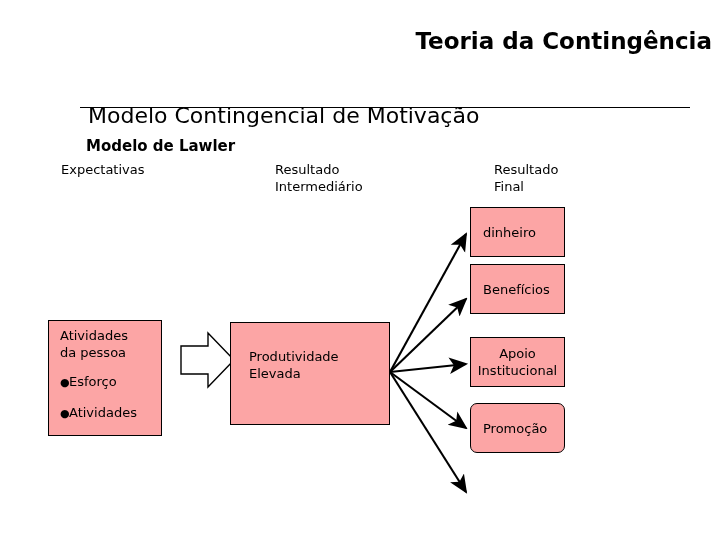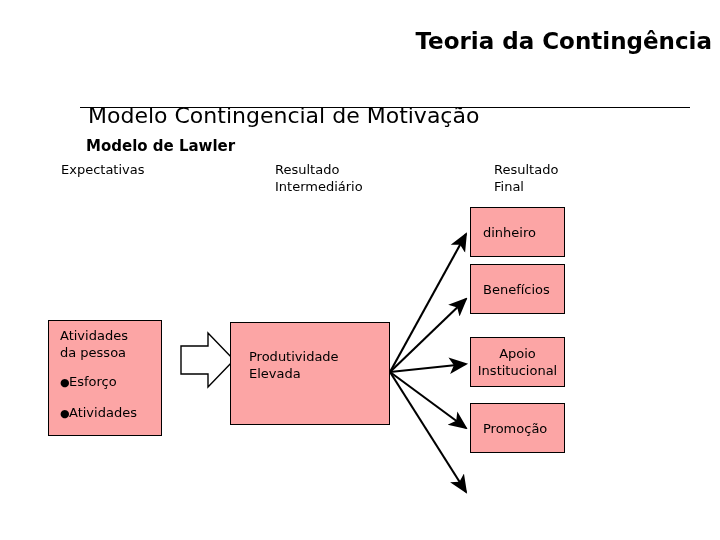--- a/index.html
+++ b/index.html
@@ -136,21 +136,21 @@
   .box-result .rtext {
     width: 100%;
     white-space: pre-line;
   }
   .rtext-left   { padding-left: 12px; text-align: left; }
   .rtext-center { text-align: center; }
 
   .box-dinheiro  { top: 207px; }
   .box-beneficios{ top: 264px; }
   .box-apoio     { top: 337px; align-items: center; }
-  .box-promocao  { top: 403px; }
+  .box-promocao  { top: 403px; border-radius: 7px; }
   .box-aceitacao { top: 469px; }
 
   
   .arrows {
     position: absolute;
     left: 0; top: 0;
     width: 720px;
     height: 540px;
     pointer-events: none;
   }

